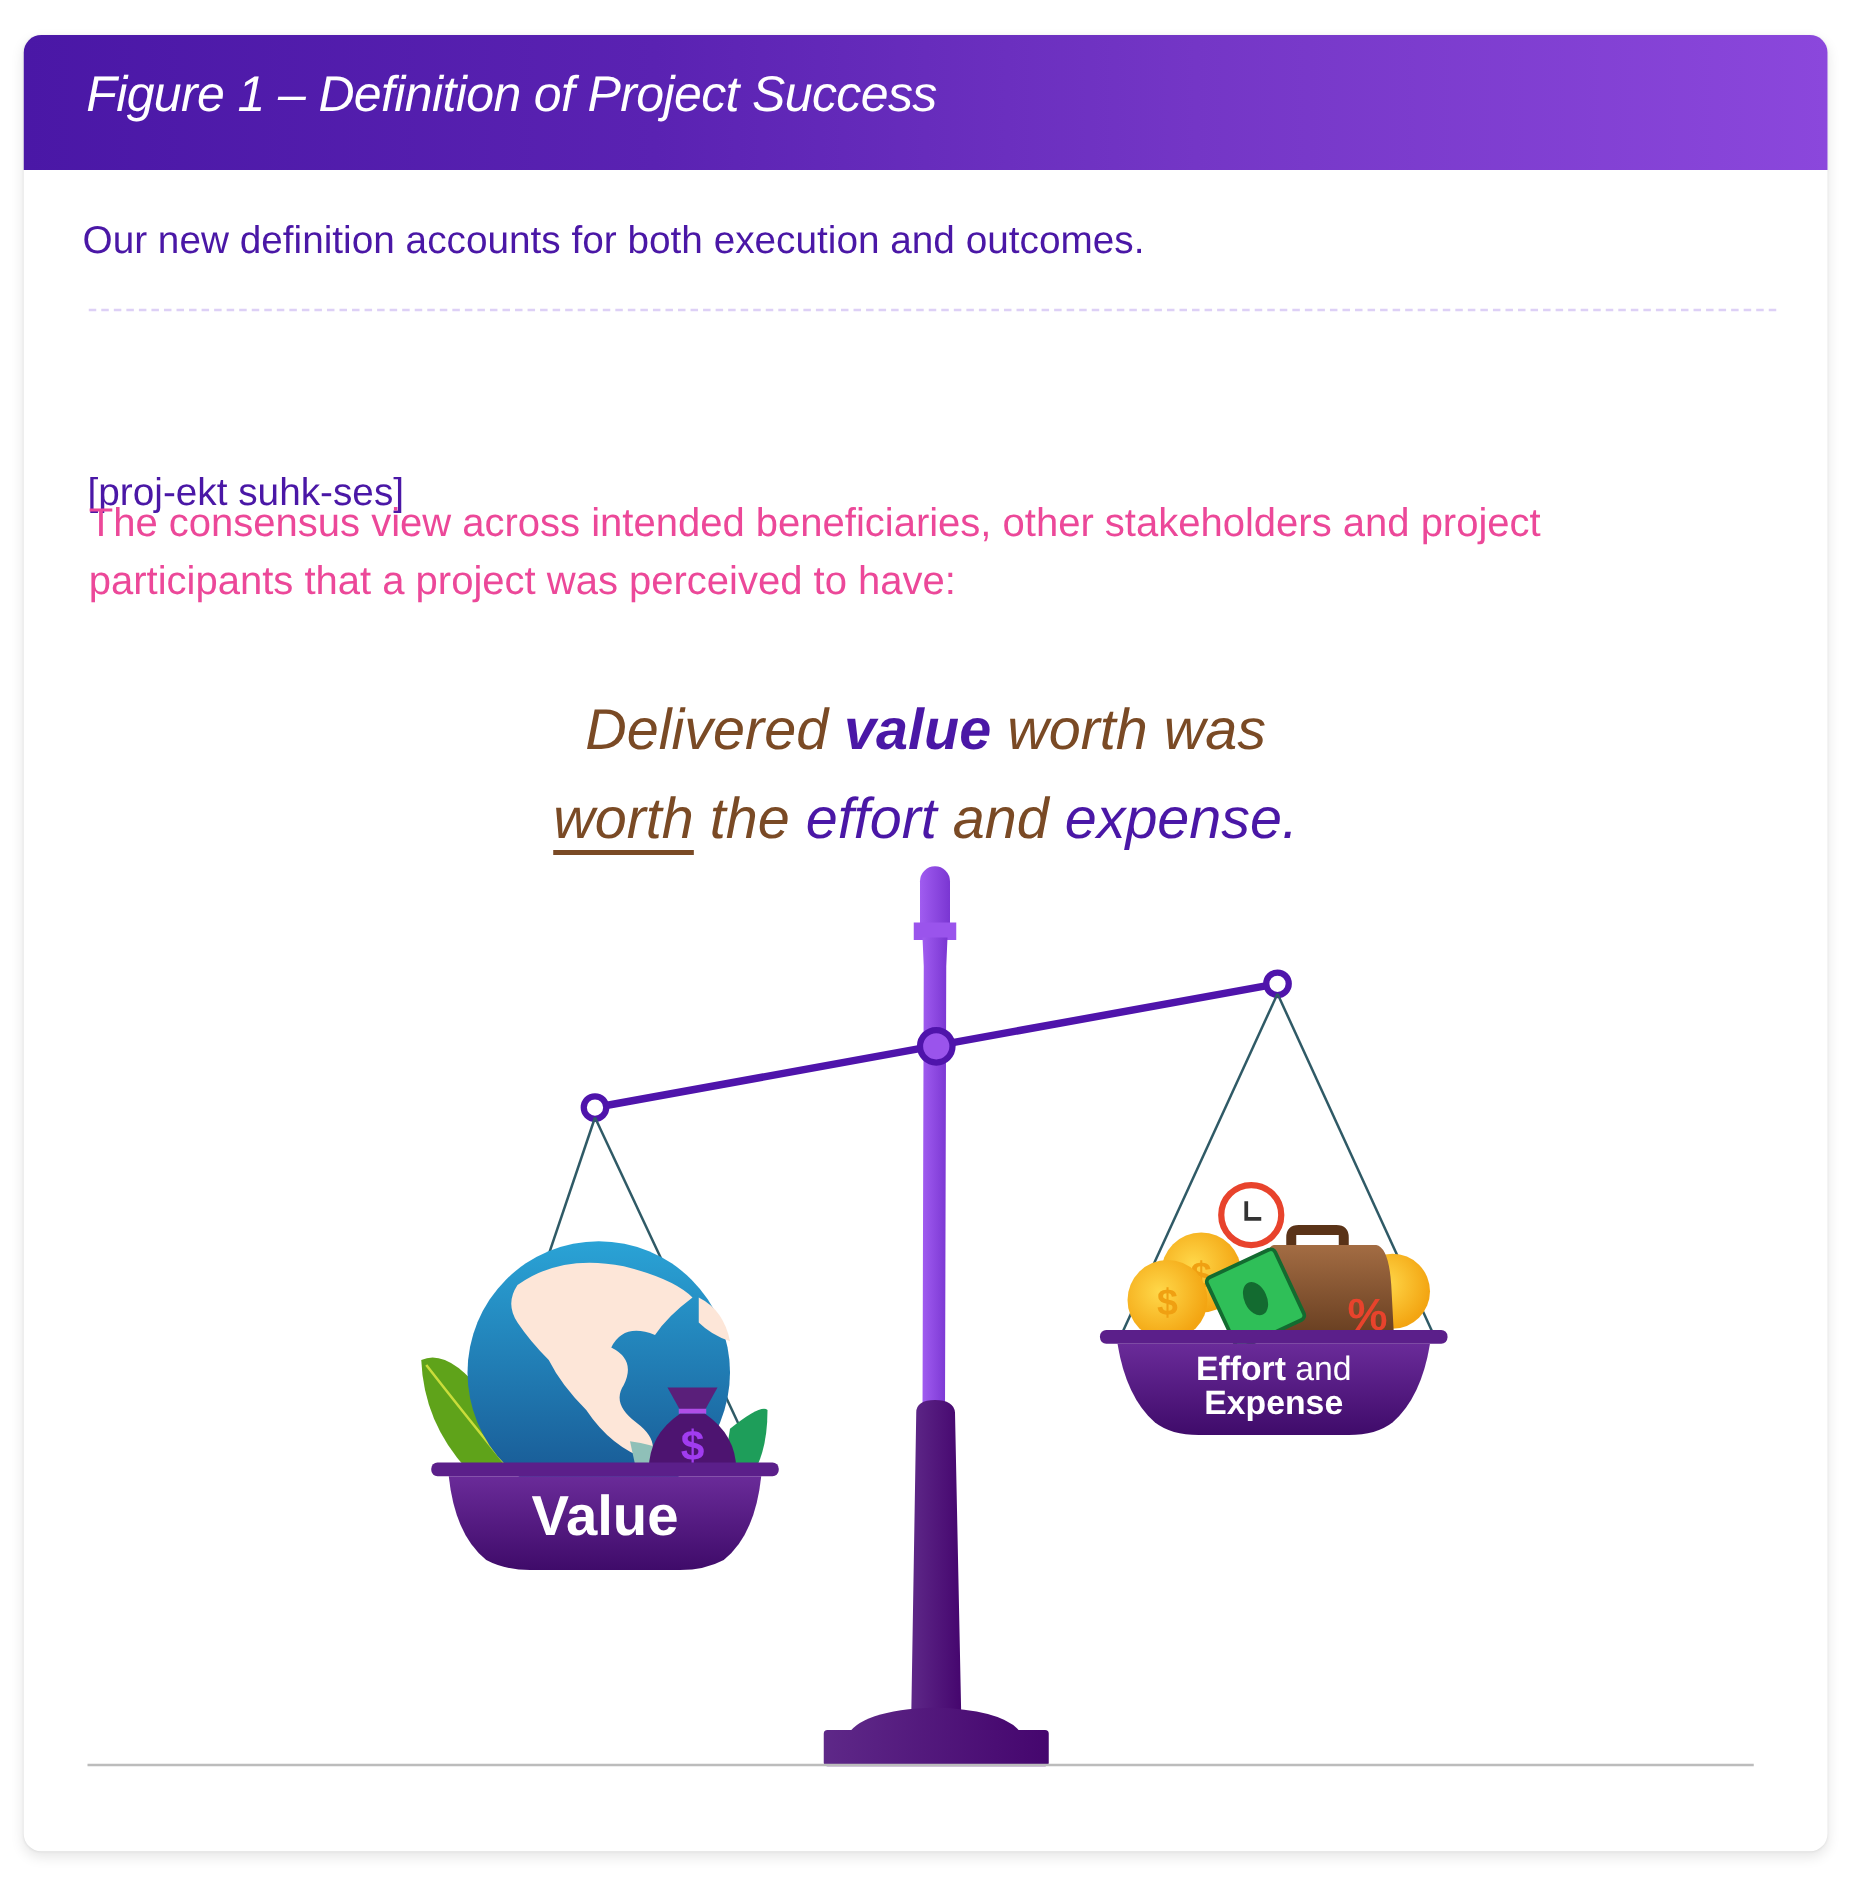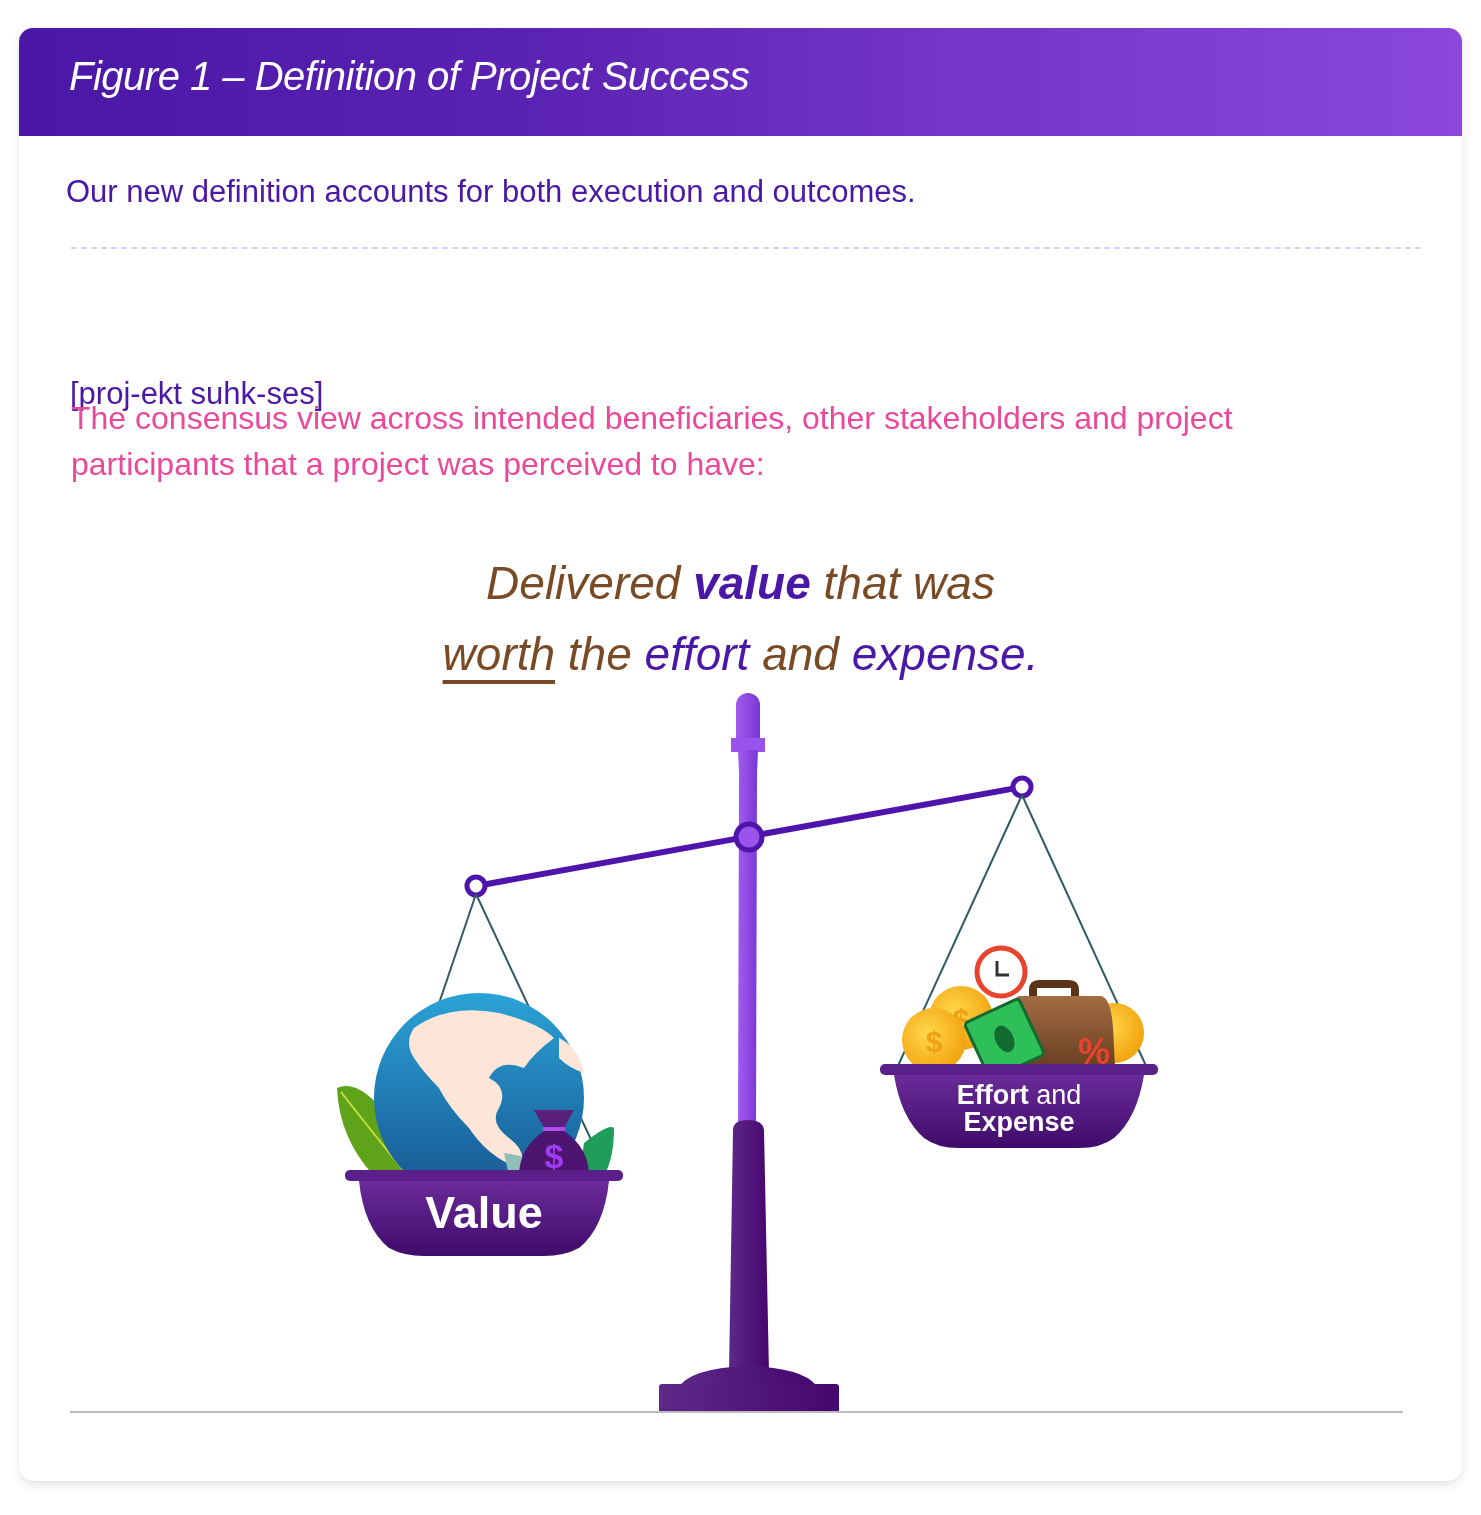--- a/index.html
+++ b/index.html
@@ -60,21 +60,21 @@
   </div>
 
   <div class="subtitle">Our new definition accounts for both execution and outcomes.</div>
   <div class="divider"></div>
 
   <div class="pron">[proj-ekt suhk-ses]</div>
   <div class="definition">The consensus view across intended beneficiaries, other stakeholders and project participants that a project was perceived to have:</div>
 
   <div class="quote">
     <div>
-      <span>Delivered </span><span class="em-purple bold">value</span><span> that was</span>
+      <span>Delivered </span><span class="em-purple bold">value</span><span> worth was</span>
     </div>
     <div>
       <span class="underline">worth</span><span> the </span><span class="em-purple">effort</span><span> and </span><span class="em-purple">expense</span><span class="em-purple">.</span>
     </div>
   </div>
 
   <svg class="scale-svg" width="1443" height="1453" viewBox="0 0 1443 1453">
     <defs>
       <linearGradient id="poleGrad" x1="0" x2="1" y1="0" y2="0">
         <stop offset="0" stop-color="#a05cf0"></stop>

